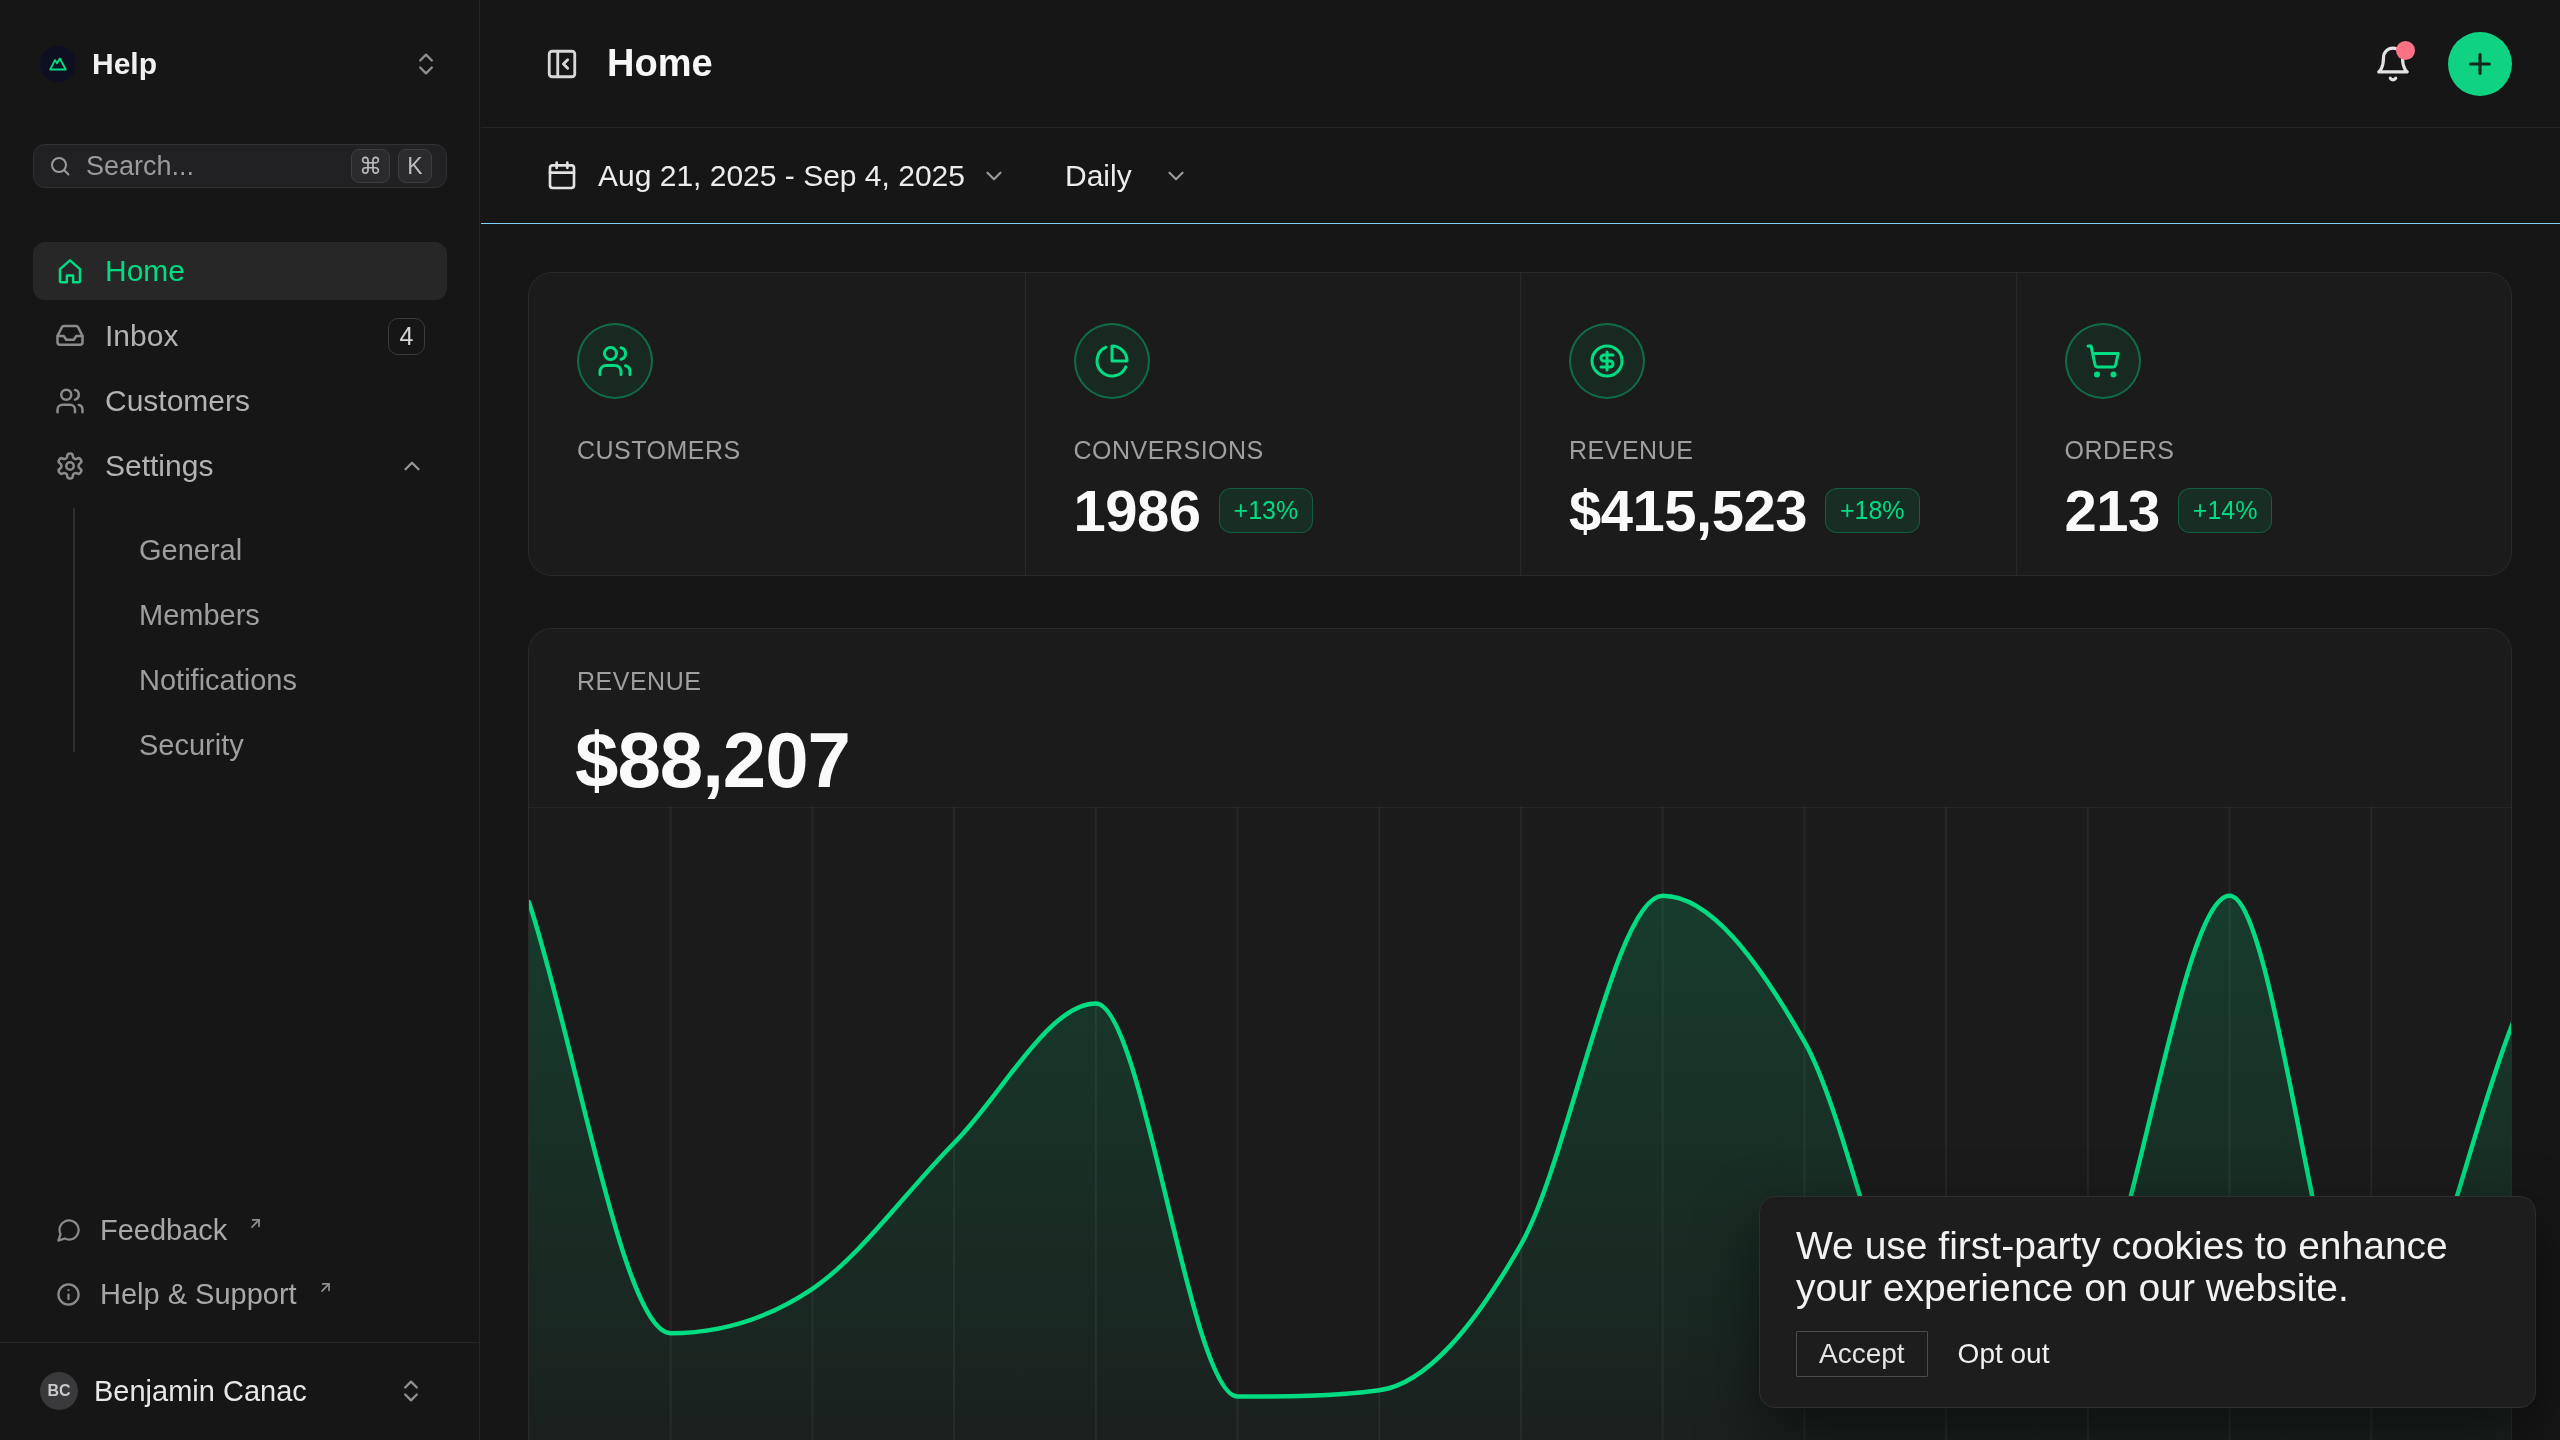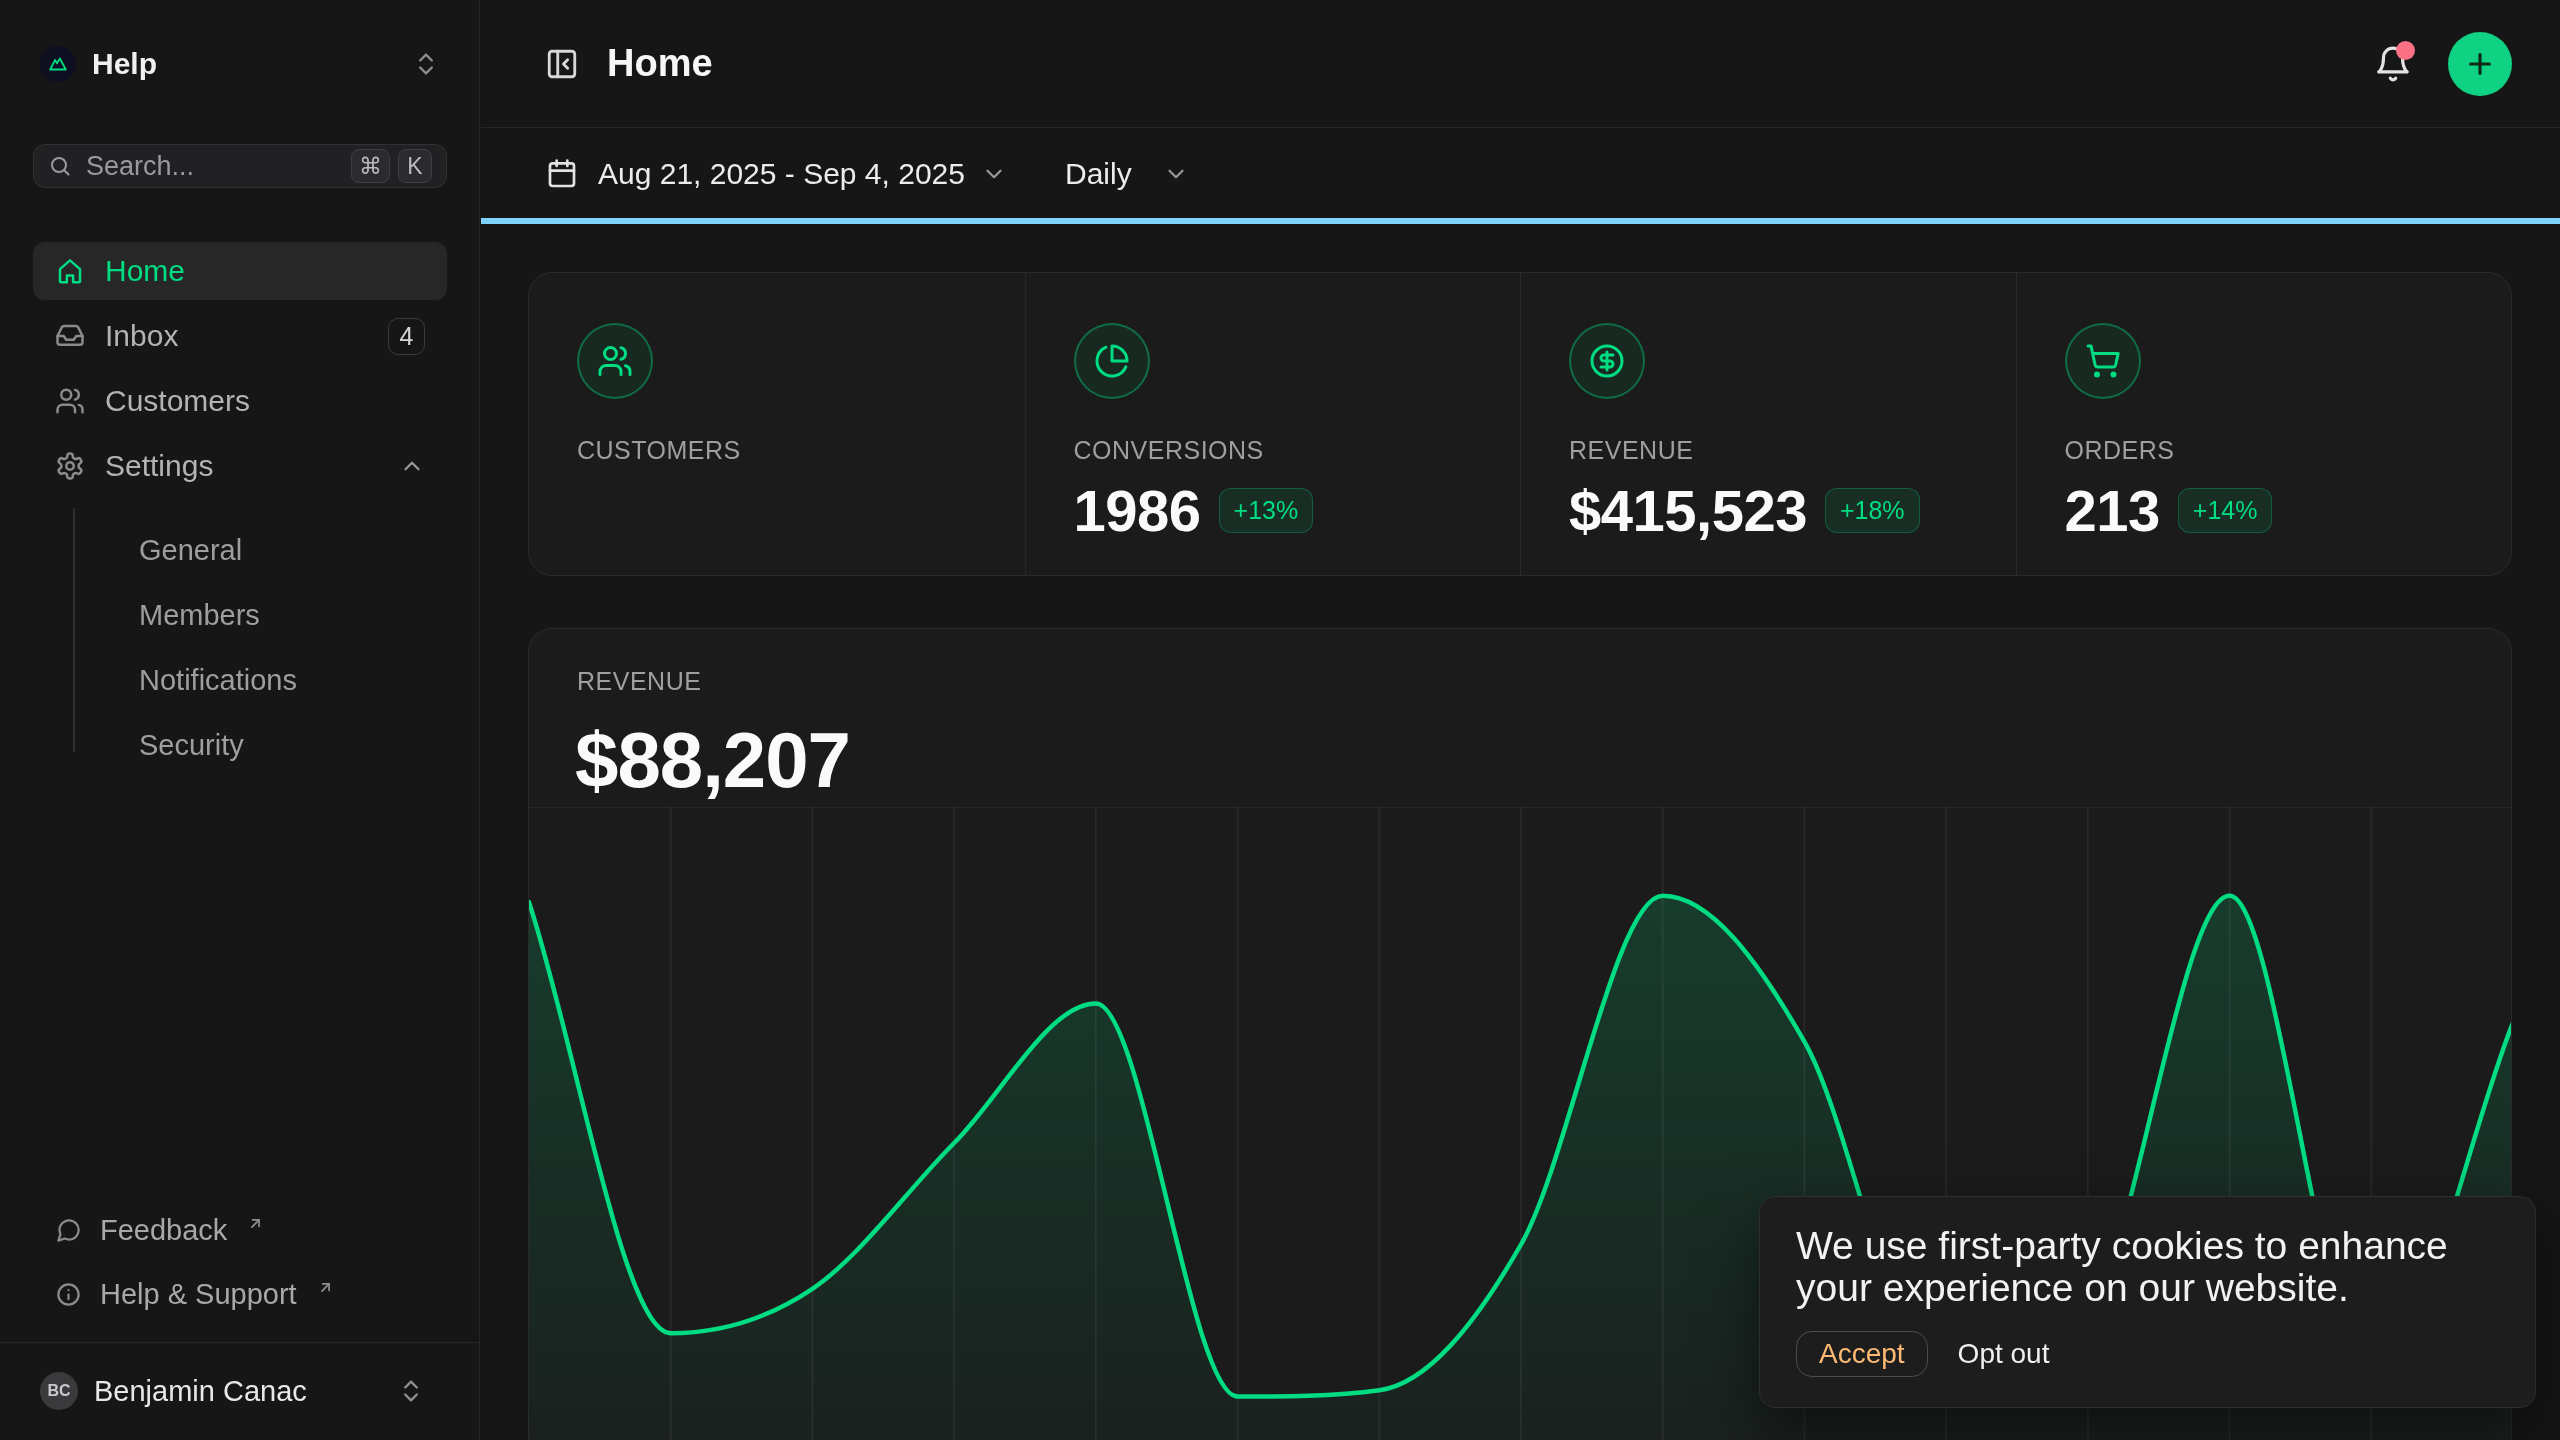--- a/index.html
+++ b/index.html
@@ -67,21 +67,21 @@
   .page-title { font-size:38px; font-weight:700; color:#f7f7f7; margin-left:28px; }
   .top-right { margin-left:auto; display:flex; align-items:center; gap:36px; }
   .bell-wrap { position:relative; color:#e3e3e3; cursor:pointer; display:flex; }
   .bell-dot { position:absolute; right:-3px; top:-4px; width:19px; height:19px;
     border-radius:50%; background:#fb7185; }
   .plus-btn { width:64px; height:64px; border-radius:50%; background:#0fd283; border:none;
     display:flex; align-items:center; justify-content:center; color:#0f291d; cursor:pointer; }
 
   
   .filterbar { position:absolute; left:481px; right:0; top:129px; height:95px;
-    border-bottom:6px solid #7dd3fc; display:flex; align-items:center; padding:0 65px; }
+    border-bottom:1px solid #7dd3fc; display:flex; align-items:center; padding:0 65px; }
   .cal-icon { color:#e2e2e2; display:flex; }
   .daterange { display:flex; align-items:center; gap:16px; margin-left:20px; cursor:pointer; }
   .daterange .txt { font-size:30px; font-weight:500; color:#ececec; }
   .sel-chev { color:#9a9a9e; display:flex; }
   .granularity { display:flex; align-items:center; gap:31px; margin-left:58px; cursor:pointer; }
   .granularity .txt { font-size:30px; font-weight:500; color:#ececec; }
 
   
   .content { position:absolute; left:481px; right:0; top:224px; bottom:0; }
 
@@ -107,22 +107,22 @@
     color:#fafafa; letter-spacing:-1px; }
   .plot-top { position:absolute; left:0; right:0; top:178px; height:1px; background:#252525; }
   .chart-svg { position:absolute; left:0; top:178px; }
 
   
   .cookie { position:absolute; left:1759px; top:1196px; width:777px; height:212px;
     background:#1d1d1e; border:1px solid #2e2e30; border-radius:16px;
     box-shadow:0 24px 60px rgba(0,0,0,0.5); padding:28px 36px; z-index:50; }
   .cookie-msg { font-size:39px; line-height:42px; color:#f2f2f2; width:700px; }
   .cookie-actions { display:flex; align-items:center; gap:30px; margin-top:22px; }
-  .btn-accept { height:46px; padding:0 22px; border-radius:16px; background:transparent;
-    border:1px solid #4b4b4f; color:#fdba74; font-size:28px; cursor:pointer;
+  .btn-accept { height:46px; padding:0 22px; border-radius:1px; background:transparent;
+    border:1px solid #4b4b4f; color:#e5e5e5; font-size:28px; cursor:pointer;
     font-family:"Liberation Sans", sans-serif; }
   .btn-optout { background:none; border:none; color:#f0f0f0; font-size:28px; cursor:pointer;
     font-family:"Liberation Sans", sans-serif; padding:0; }
 </style>
 </head>
 <body>
 
 <div class="screen">
 
   <aside class="sidebar">

